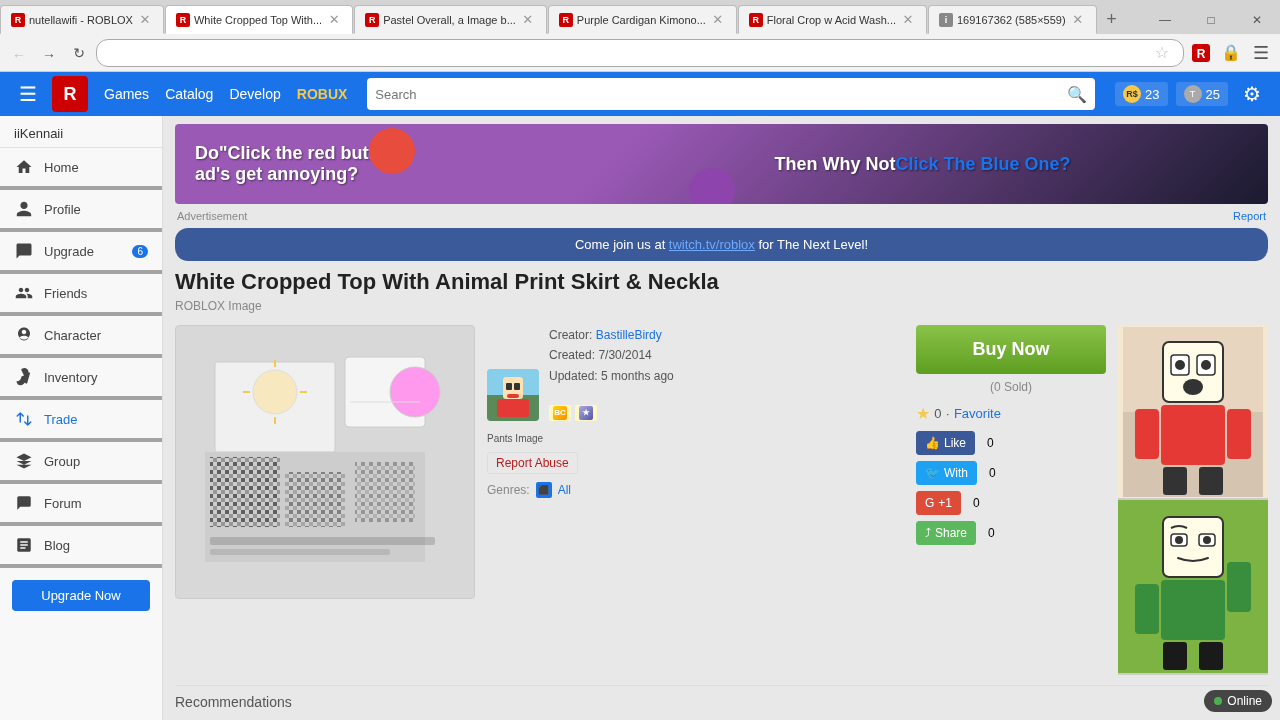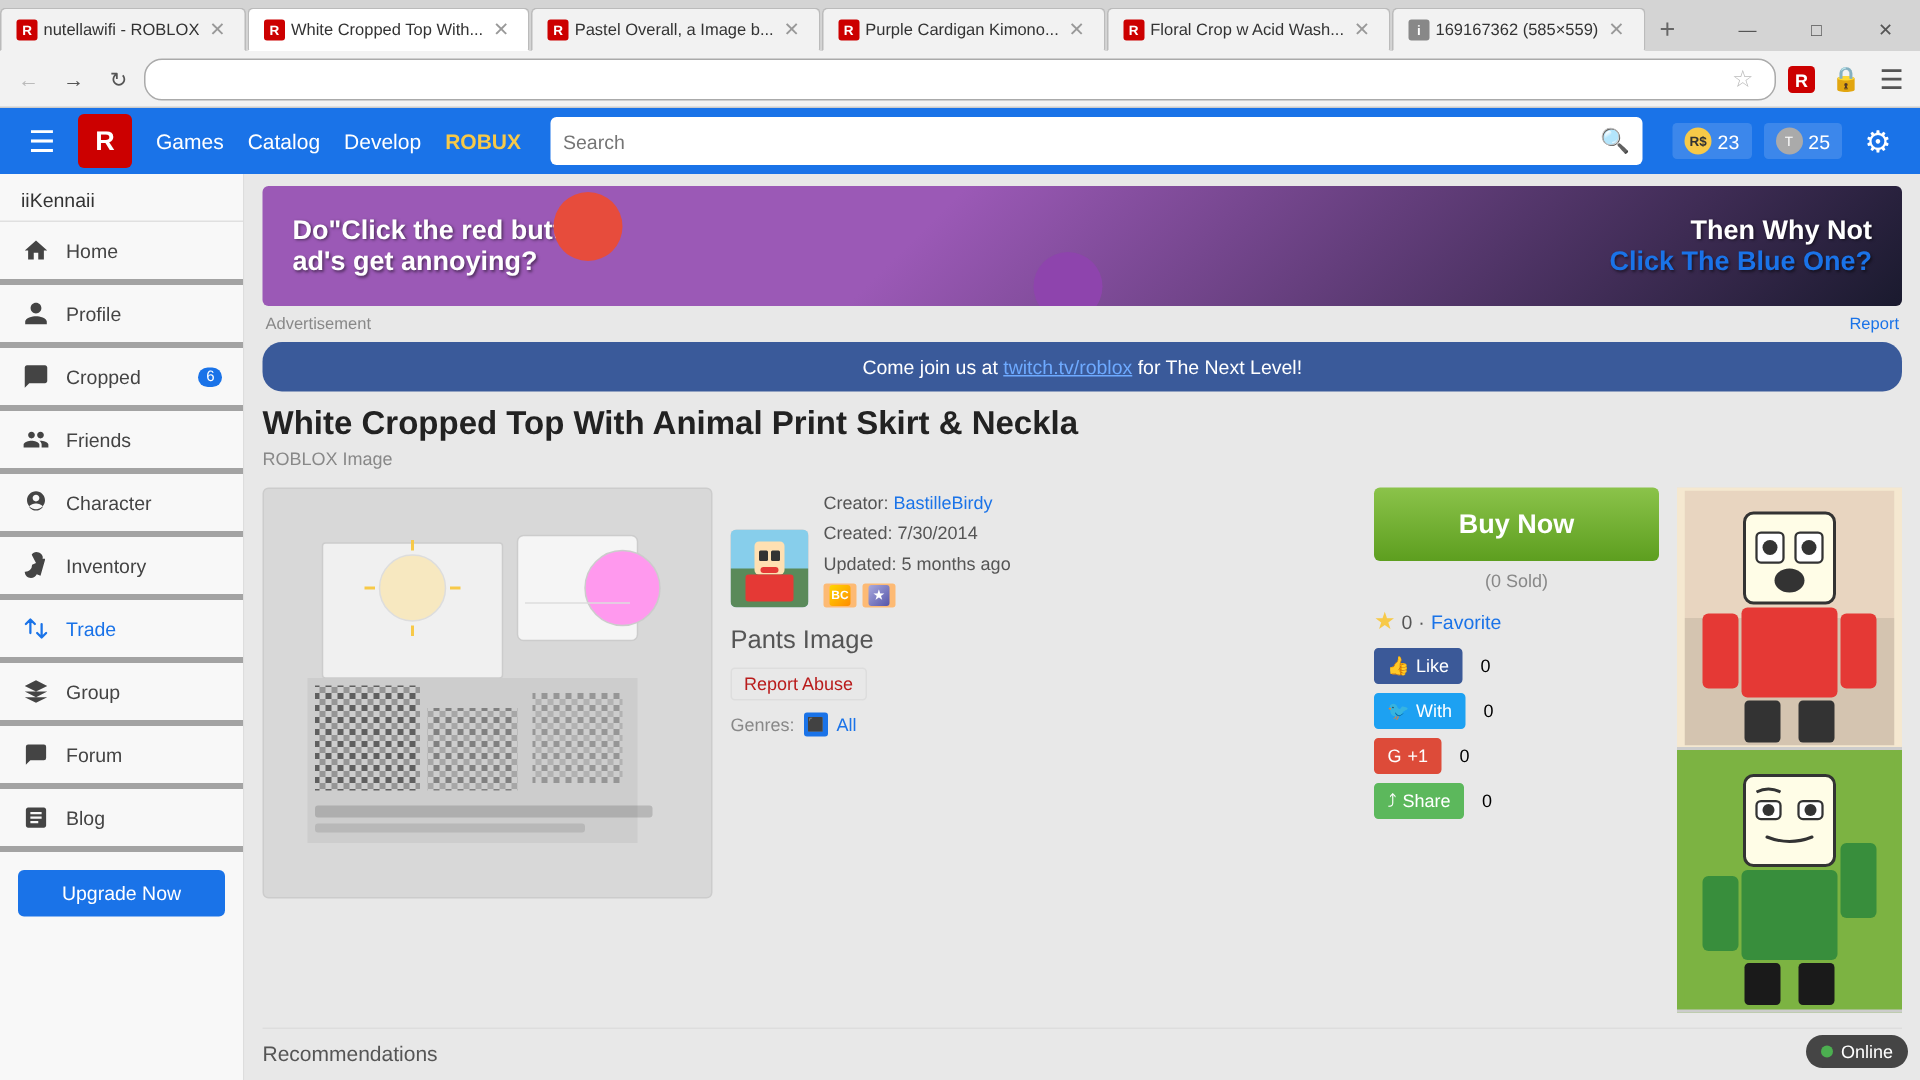--- a/index.html
+++ b/index.html
@@ -58,23 +58,23 @@
     .item-title { font-size: 22px; font-weight: bold; color: #222; margin-bottom: 4px; }
     .item-subtitle { font-size: 12px; color: #888; margin-bottom: 12px; }
     .item-image-box { width: 300px; min-height: 270px; background: #d8d8d8; border: 1px solid #ccc; border-radius: 4px; display: flex; align-items: center; justify-content: center; flex-shrink: 0; position: relative; overflow: hidden; }
     .item-image-placeholder { display: flex; flex-direction: column; align-items: center; gap: 8px; width: 100%; height: 100%; padding: 16px; }
 
     .item-info { flex: 1; }
     .creator-section { display: flex; align-items: flex-end; gap: 10px; margin-bottom: 12px; }
     .creator-avatar { width: 52px; height: 52px; background: #ccc; border-radius: 4px; flex-shrink: 0; overflow: hidden; display: flex; align-items: center; justify-content: center; position: relative; }
     .creator-meta { font-size: 12px; color: #555; line-height: 1.7; }
     .creator-link { color: #1a73e8; text-decoration: none; cursor: pointer; }
-    .bc-badge { display: inline-flex; align-items: center; gap: 3px; background: #fdba74; padding: 1px 4px; border-radius: 2px; font-size: 10px; margin-top: 0; }
+    .bc-badge { display: inline-flex; align-items: center; gap: 3px; background: #fef9c3; padding: 1px 4px; border-radius: 2px; font-size: 10px; margin-top: 16px; }
     .bc-icon { width: 14px; height: 14px; background: linear-gradient(135deg, #ffd700, #ff8c00); border-radius: 2px; display: inline-flex; align-items: center; justify-content: center; font-size: 8px; color: #fff; font-weight: bold; }
-    .pants-image { font-size: 17px; color: #555; margin-bottom: 8px; }
+    .pants-image { font-size: 10px; color: #555; margin-bottom: 8px; }
 
     .genres { font-size: 12px; color: #888; display: flex; align-items: center; gap: 6px; margin-bottom: 8px; }
     .genre-icon { width: 16px; height: 16px; background: #1a73e8; border-radius: 2px; display: flex; align-items: center; justify-content: center; font-size: 9px; color: #fff; }
 
     .report-link { color: #b91c1c; font-size: 12px; cursor: pointer; text-decoration: none; border: 1px solid #ddd; padding: 3px 8px; border-radius: 3px; display: inline-block; margin-bottom: 8px; }
 
     
     .buy-box { width: 190px; flex-shrink: 0; }
     .buy-now-btn { width: 100%; background: linear-gradient(180deg, #8bc34a, #5d9e1f); color: #fff; border: none; border-radius: 4px; padding: 14px; font-size: 18px; font-weight: bold; cursor: pointer; margin-bottom: 6px; }
     .sold-count { text-align: center; color: #888; font-size: 12px; margin-bottom: 10px; }
@@ -225,21 +225,21 @@
             </svg>
         </div>
         <span>Profile</span>
       </a>
       <a class="sidebar-item">
         <div class="sidebar-icon">
           <svg viewBox="0 0 24 24">
               <path d="M20 2H4c-1.1 0-2 .9-2 2v18l4-4h14c1.1 0 2-.9 2-2V4c0-1.1-.9-2-2-2z"></path>
             </svg>
         </div>
-        <span>Cropped</span>
+        <span>Upgrade</span>
         <span class="badge">6</span>
       </a>
       <a class="sidebar-item">
         <div class="sidebar-icon">
           <svg viewBox="0 0 24 24">
               <path d="M16 11c1.66 0 2.99-1.34 2.99-3S17.66 5 16 5c-1.66 0-3 1.34-3 3s1.34 3 3 3zm-8 0c1.66 0 2.99-1.34 2.99-3S9.66 5 8 5C6.34 5 5 6.34 5 8s1.34 3 3 3zm0 2c-2.33 0-7 1.17-7 3.5V19h14v-2.5c0-2.33-4.67-3.5-7-3.5zm8 0c-.29 0-.62.02-.97.05 1.16.84 1.97 1.97 1.97 3.45V19h6v-2.5c0-2.33-4.67-3.5-7-3.5z"></path>
             </svg>
         </div>
         <span>Friends</span>
       </a>
@@ -298,21 +298,21 @@
 
       <div class="ad-banner">
         <div style="display:flex;flex-direction:column;padding:10px 20px;flex:1;">
           <div style="color:#fff;font-size:18px;font-weight:bold;text-shadow:1px 1px 2px rgba(0,0,0,0.5);">Do"Click the red button"</div>
           <div style="color:#fff;font-size:18px;font-weight:bold;text-shadow:1px 1px 2px rgba(0,0,0,0.5);">ad's get annoying?</div>
         </div>
         <div style="display:flex;flex-direction:column;align-items:center;justify-content:center;gap:8px;margin-right:20px;">
           <div class="ad-circle-red" style="position:relative;width:46px;height:46px;background:#e74c3c;border-radius:50%;"></div>
           <div style="width:46px;height:46px;background:#8e44ad;border-radius:50%;position:relative;"></div>
         </div>
-        <div style="display:flex;flex-direction:column;padding:10px 20px;flex:1;text-align:right;">
+        <div style="display:flex;flex-direction:row;padding:10px 20px;flex:1;text-align:center;">
           <div style="color:#fff;font-size:18px;font-weight:bold;text-shadow:1px 1px 2px rgba(0,0,0,0.5);">Then Why Not</div>
           <div style="color:#1a73e8;font-size:18px;font-weight:bold;text-shadow:1px 1px 2px rgba(0,0,0,0.5);">Click The Blue One?</div>
         </div>
       </div>
       <div class="ad-footer">
         <span>Advertisement</span>
         <span class="ad-report">Report</span>
       </div>
 
       <div class="twitch-banner">

